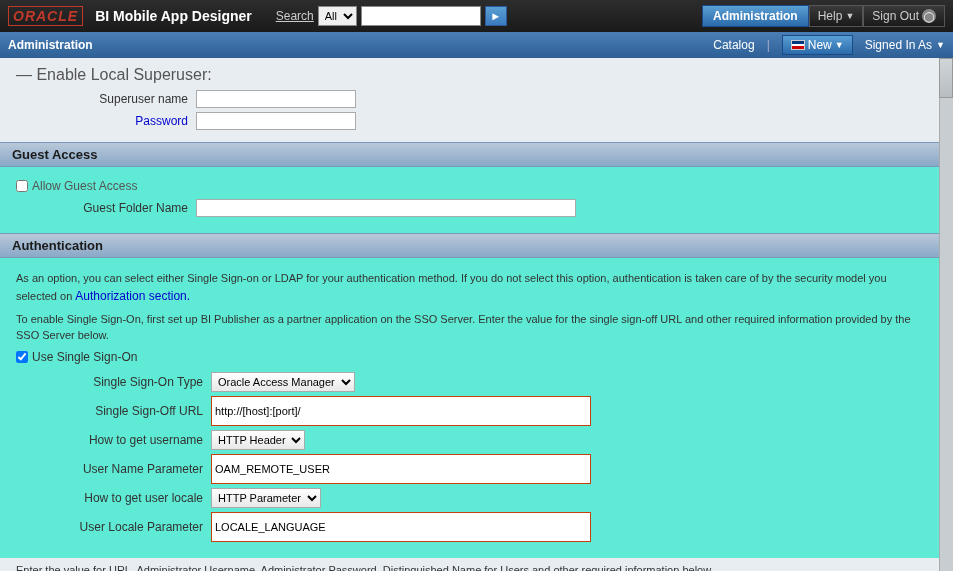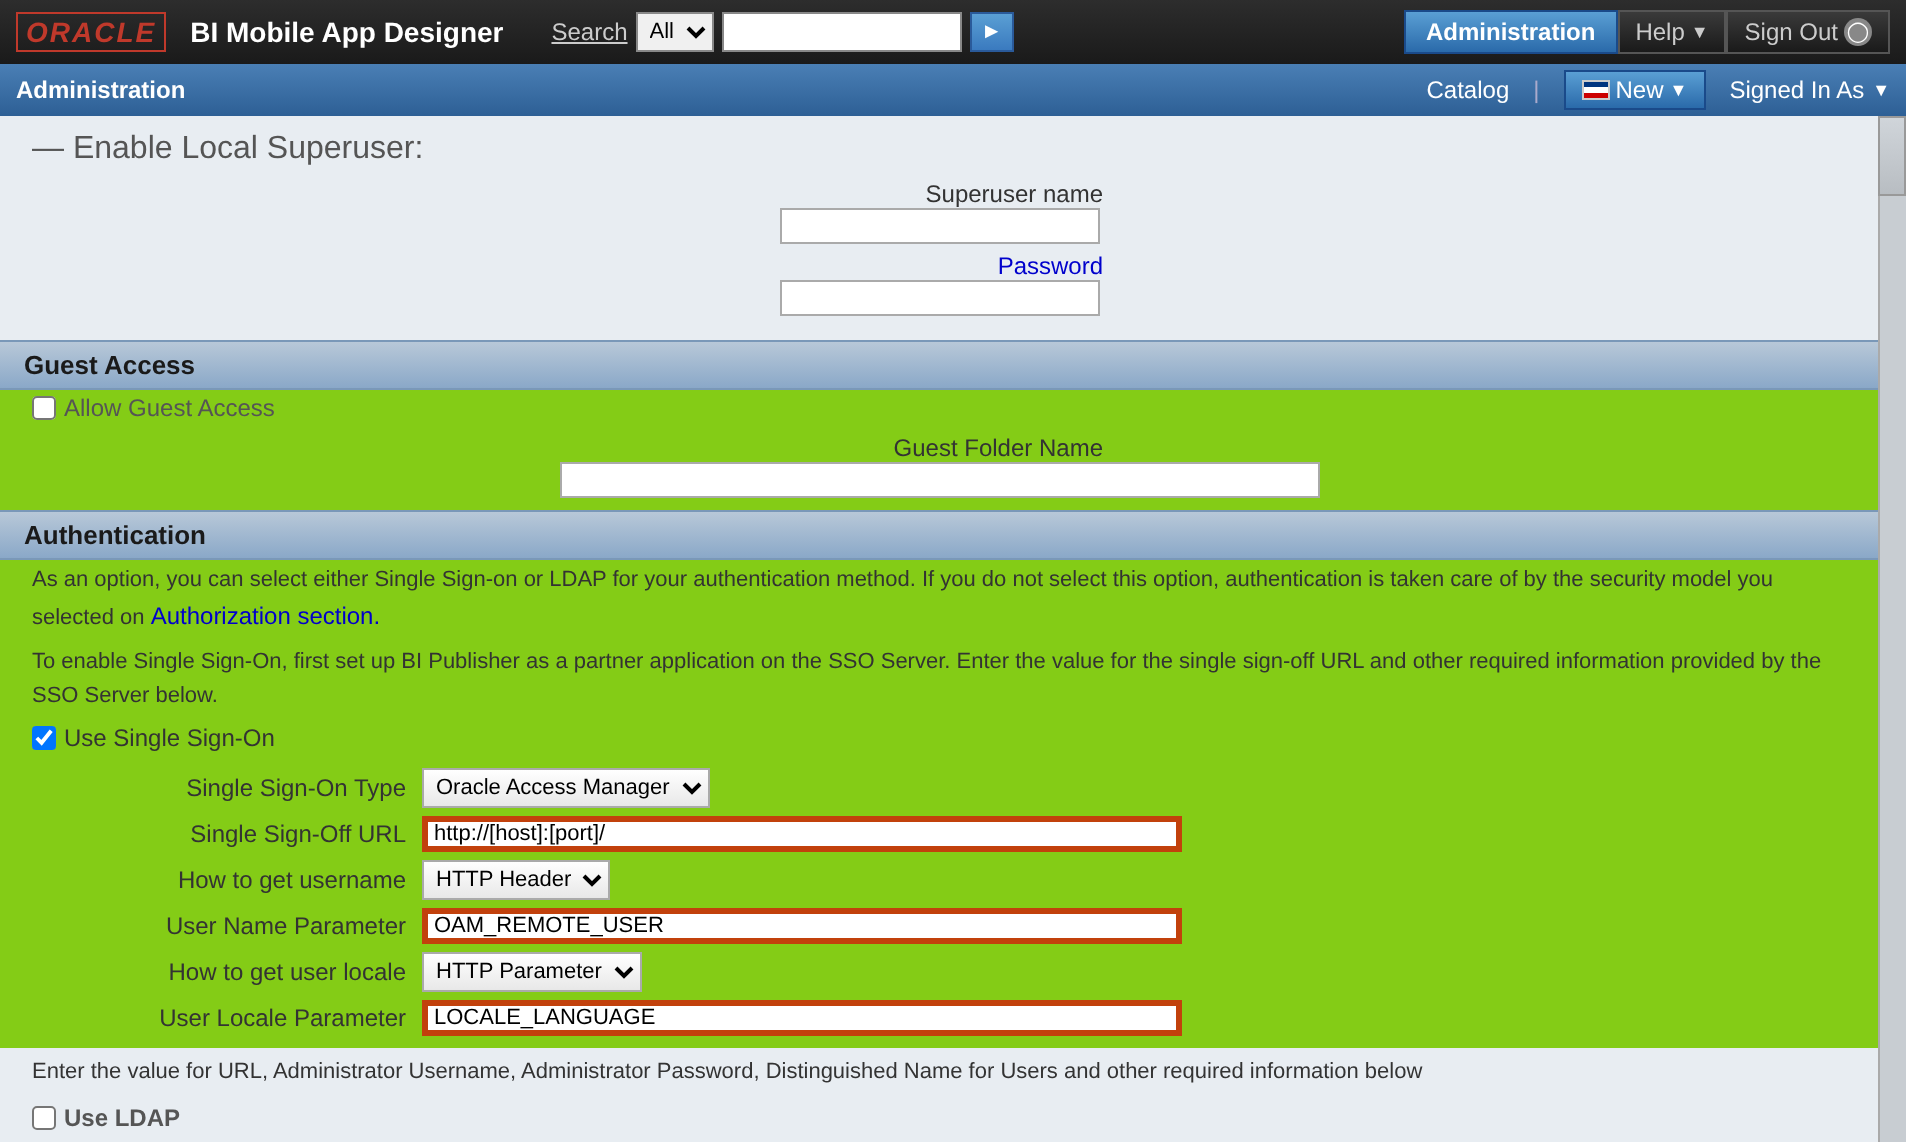--- a/index.html
+++ b/index.html
@@ -207,21 +207,20 @@
     .truncated-label {
       color: #555;
       font-size: 16px;
       margin-bottom: 6px;
     }
 
     .form-row {
       display: flex;
       align-items: center;
       margin-bottom: 4px;
-      flex-direction: column;
     }
 
     .form-label {
       width: 180px;
       text-align: right;
       padding-right: 8px;
       color: #333;
       font-size: 12px;
     }
 
@@ -251,22 +250,22 @@
       border-top: 1px solid #7a98b8;
       border-bottom: 1px solid #7a98b8;
       padding: 4px 12px;
       font-weight: bold;
       font-size: 13px;
       color: #1a1a1a;
       margin: 0;
     }
 
     .section-content {
-      padding: 2px 16px;
-      background: #84cc16;
+      padding: 12px 16px;
+      background: #5eead4;
     }
 
     
     .checkbox-row {
       display: flex;
       align-items: center;
       gap: 4px;
       margin-bottom: 6px;
     }
 
@@ -300,22 +299,22 @@
     .sso-label {
       width: 195px;
       text-align: right;
       padding-right: 8px;
       color: #333;
       font-size: 12px;
     }
 
     .sso-input {
       width: 380px;
-      height: 18px;
-      border: 3px solid #c2410c;
+      height: 30px;
+      border: 1px solid #c2410c;
       background: white;
       padding: 1px 3px;
       font-size: 11px;
     }
 
     .dropdown-select {
       height: 20px;
       font-size: 11px;
       border: 1px solid #aaa;
       background: linear-gradient(to bottom, white, #e8e8e8);

